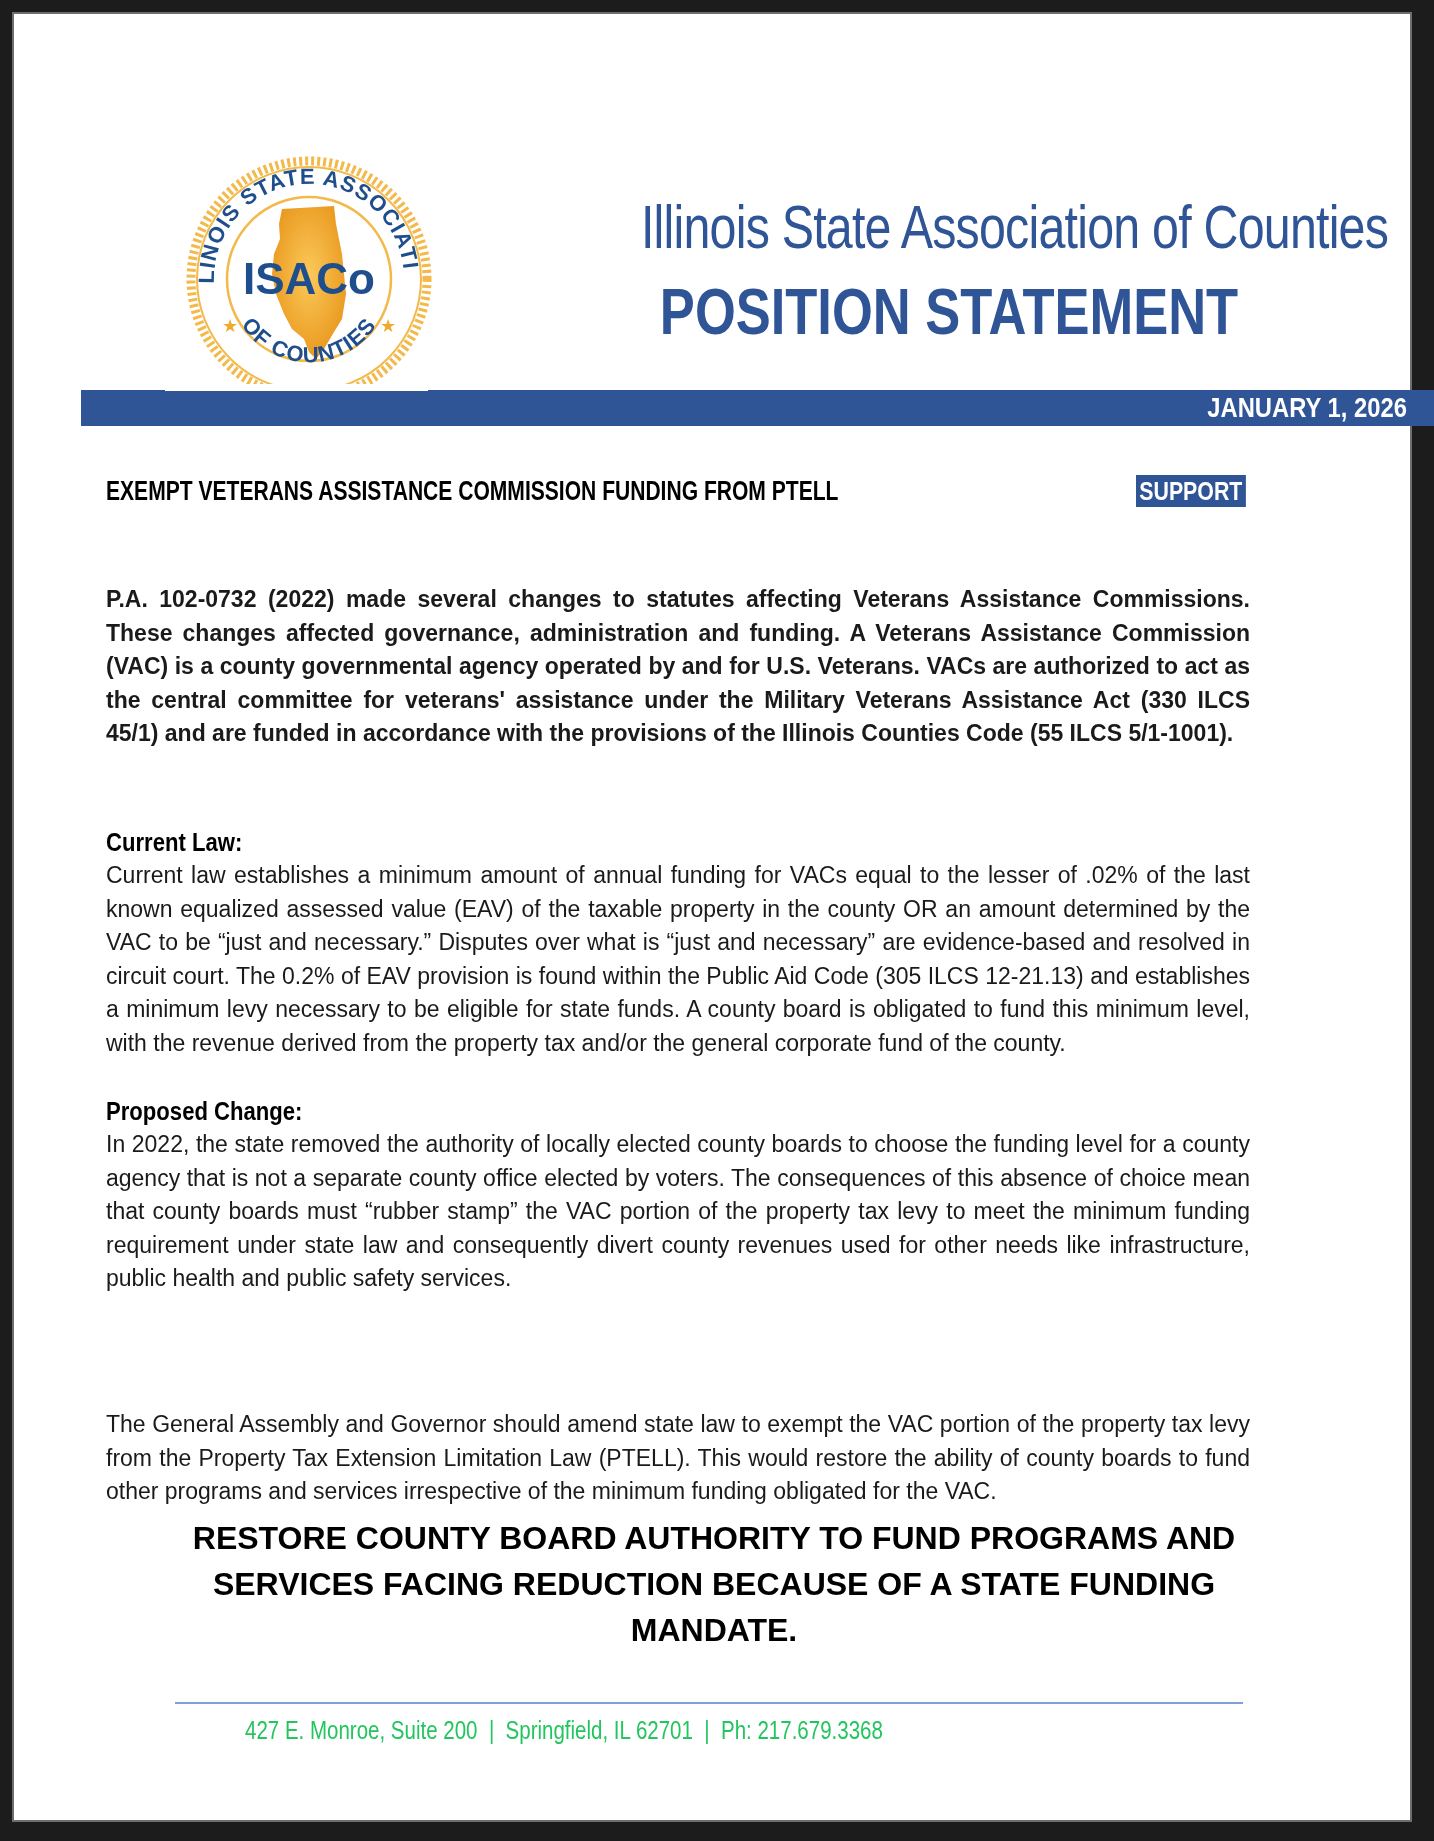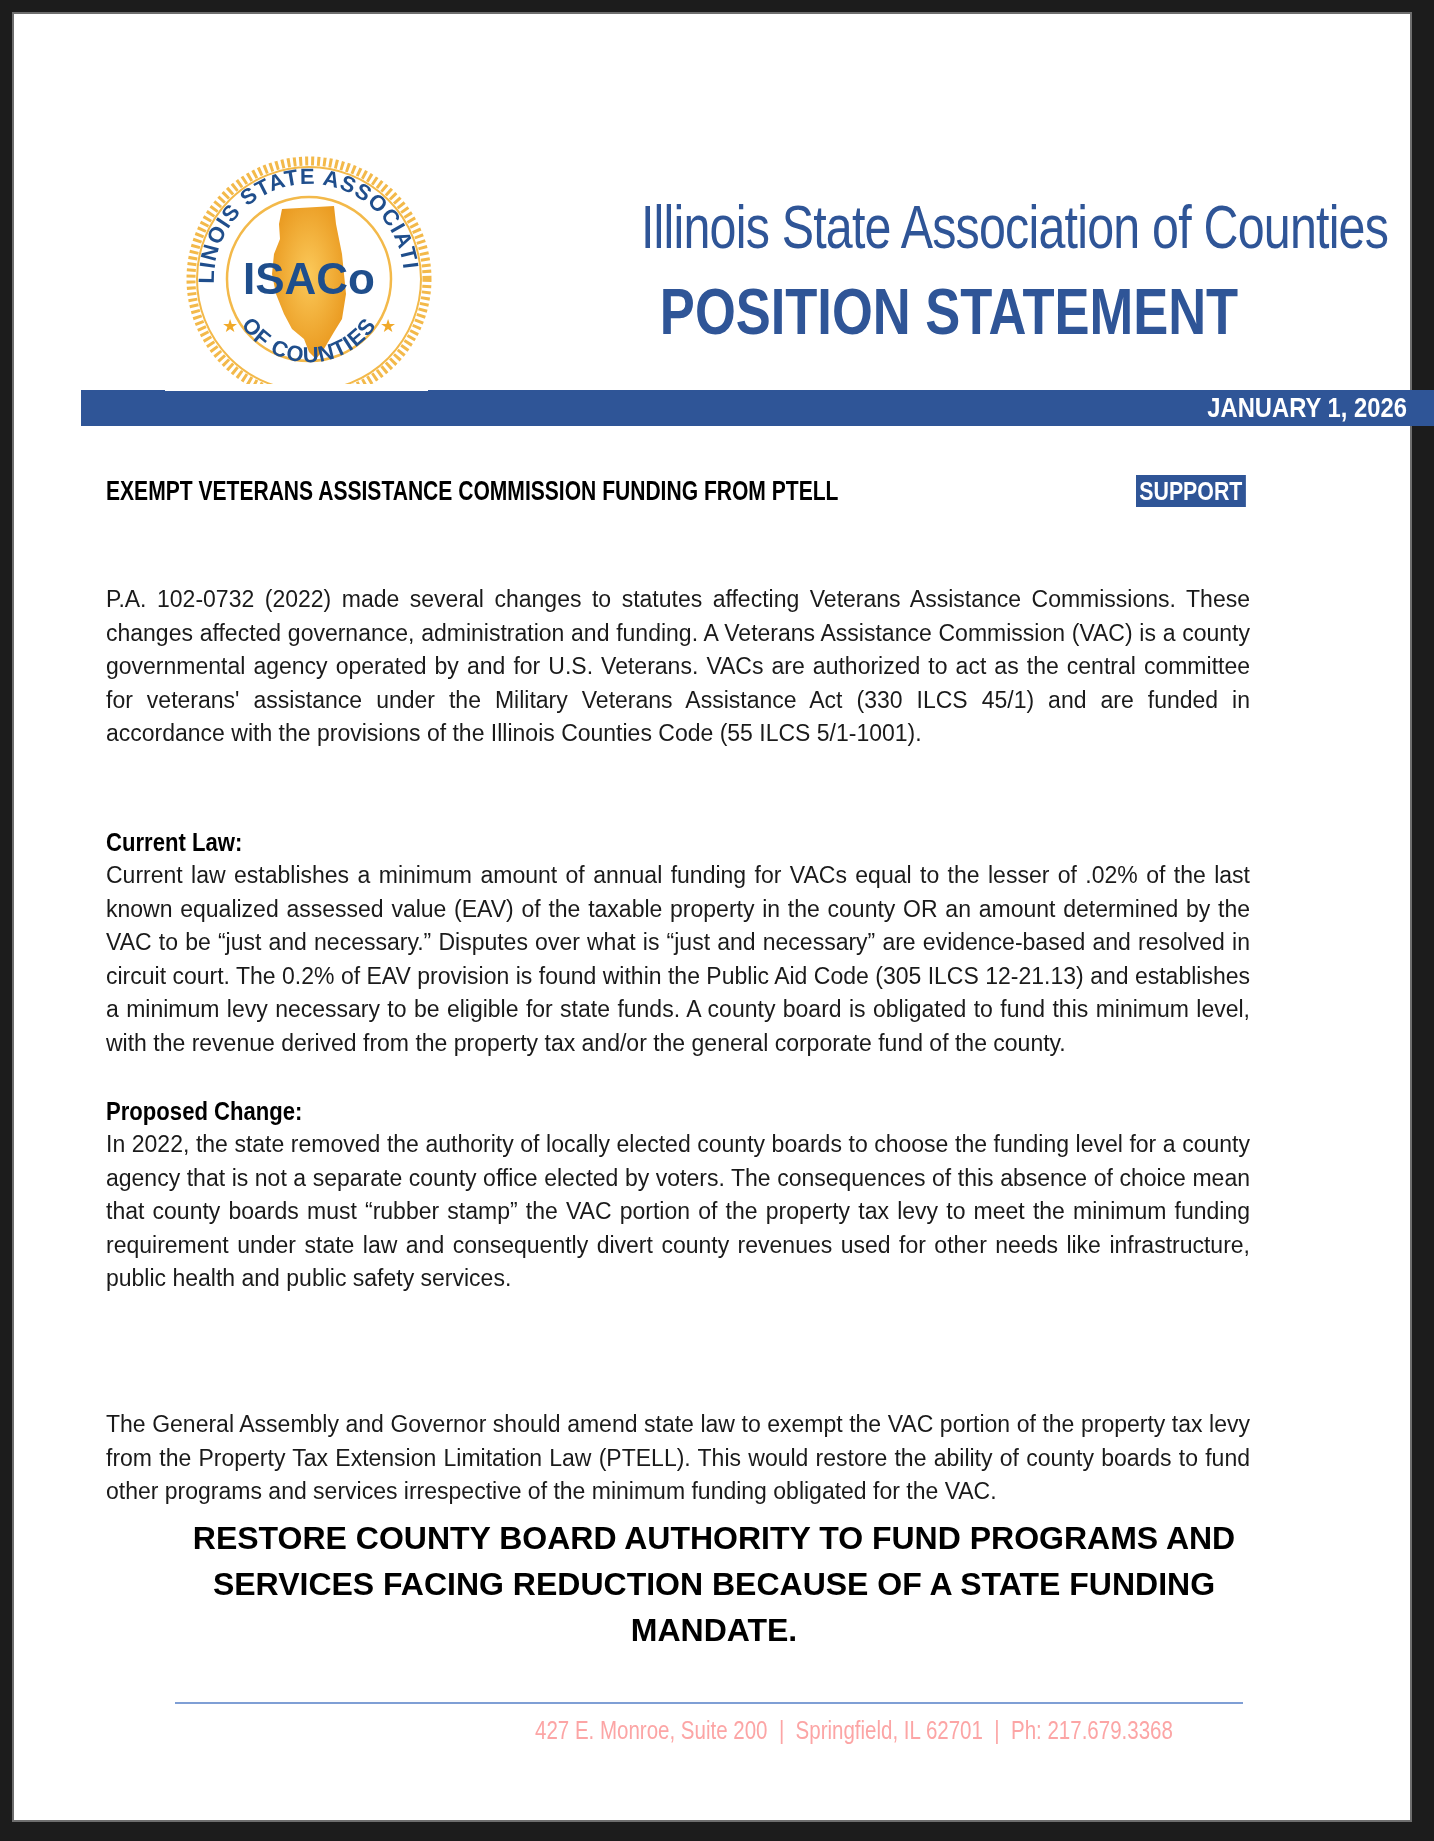--- a/index.html
+++ b/index.html
@@ -131,22 +131,22 @@
   .footer-rule {
     position: absolute;
     left: 175px; top: 1702px;
     width: 1068px; height: 2px;
     background: #7f9fd5;
   }
   .footer {
     position: absolute;
     left: 175px; top: 1715px;
     width: 1068px;
-    text-align: right;
-    color: #fca5a5;
+    text-align: left;
+    color: #22c55e;
     font-size: 25px;
     line-height: 30px;
   }
   .footer span.inner {
     display: inline-block;
     transform: scaleX(0.82);
     white-space: nowrap;
   }
 </style>
 </head>
@@ -188,21 +188,21 @@
 </div>
 
 <div class="banner">
   <span class="date">JANUARY 1, 2026</span>
 </div>
 <div class="banner-notch"></div>
 
 <div class="subject">EXEMPT VETERANS ASSISTANCE COMMISSION FUNDING FROM PTELL</div>
 <div class="support">SUPPORT</div>
 
-<div class="body" style="top:583px;">
+<div class="body" style="top:583px;font-weight:bold;">
   <p>P.A. 102-0732 (2022) made several changes to statutes affecting Veterans Assistance Commissions. These changes affected governance, administration and funding. A Veterans Assistance Commission (VAC) is a county governmental agency operated by and for U.S. Veterans. VACs are authorized to act as the central committee for veterans' assistance under the Military Veterans Assistance Act (330 ILCS 45/1) and are funded in accordance with the provisions of the Illinois Counties Code (55 ILCS 5/1-1001).</p>
 </div>
 
 <div class="body" style="top:790px;margin-top:35px;">
   <span class="heading">Current Law:</span>
   <p>Current law establishes a minimum amount of annual funding for VACs equal to the lesser of .02% of the last known equalized assessed value (EAV) of the taxable property in the county OR an amount determined by the VAC to be “just and necessary.” Disputes over what is “just and necessary” are evidence-based and resolved in circuit court. The 0.2% of EAV provision is found within the Public Aid Code (305 ILCS 12-21.13) and establishes a minimum levy necessary to be eligible for state funds. A county board is obligated to fund this minimum level, with the revenue derived from the property tax and/or the general corporate fund of the county.</p>
 </div>
 
 <div class="body" style="top:1094px;">
   <span class="heading">Proposed Change:</span>

